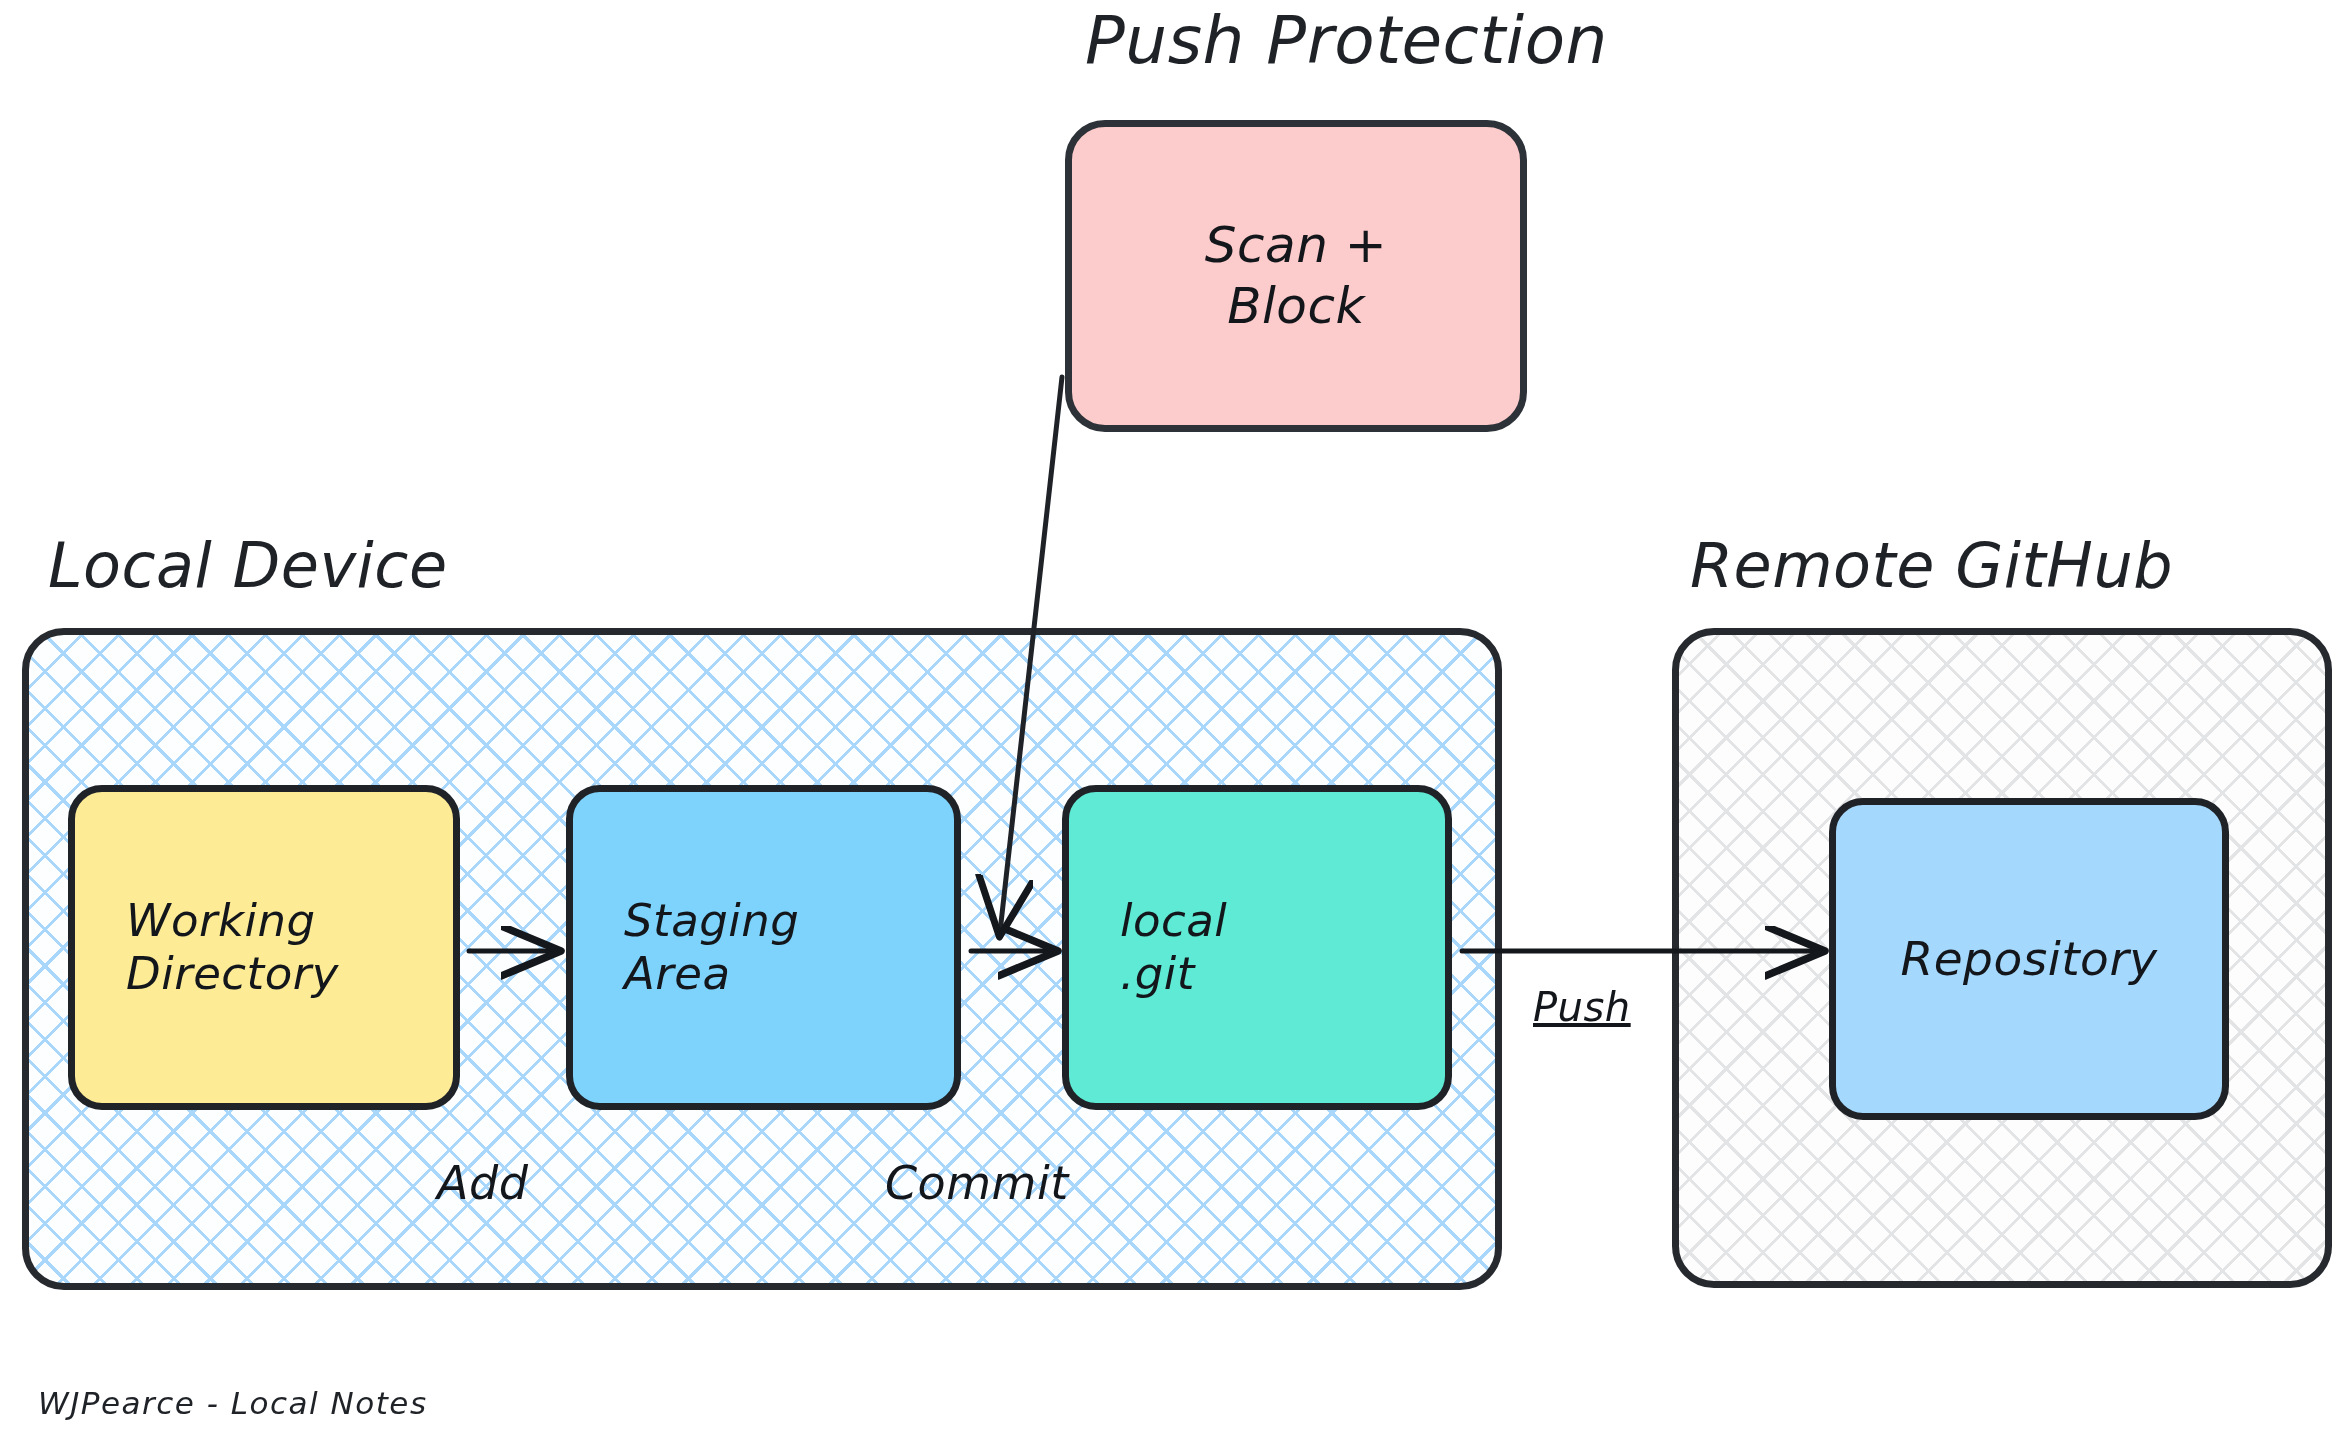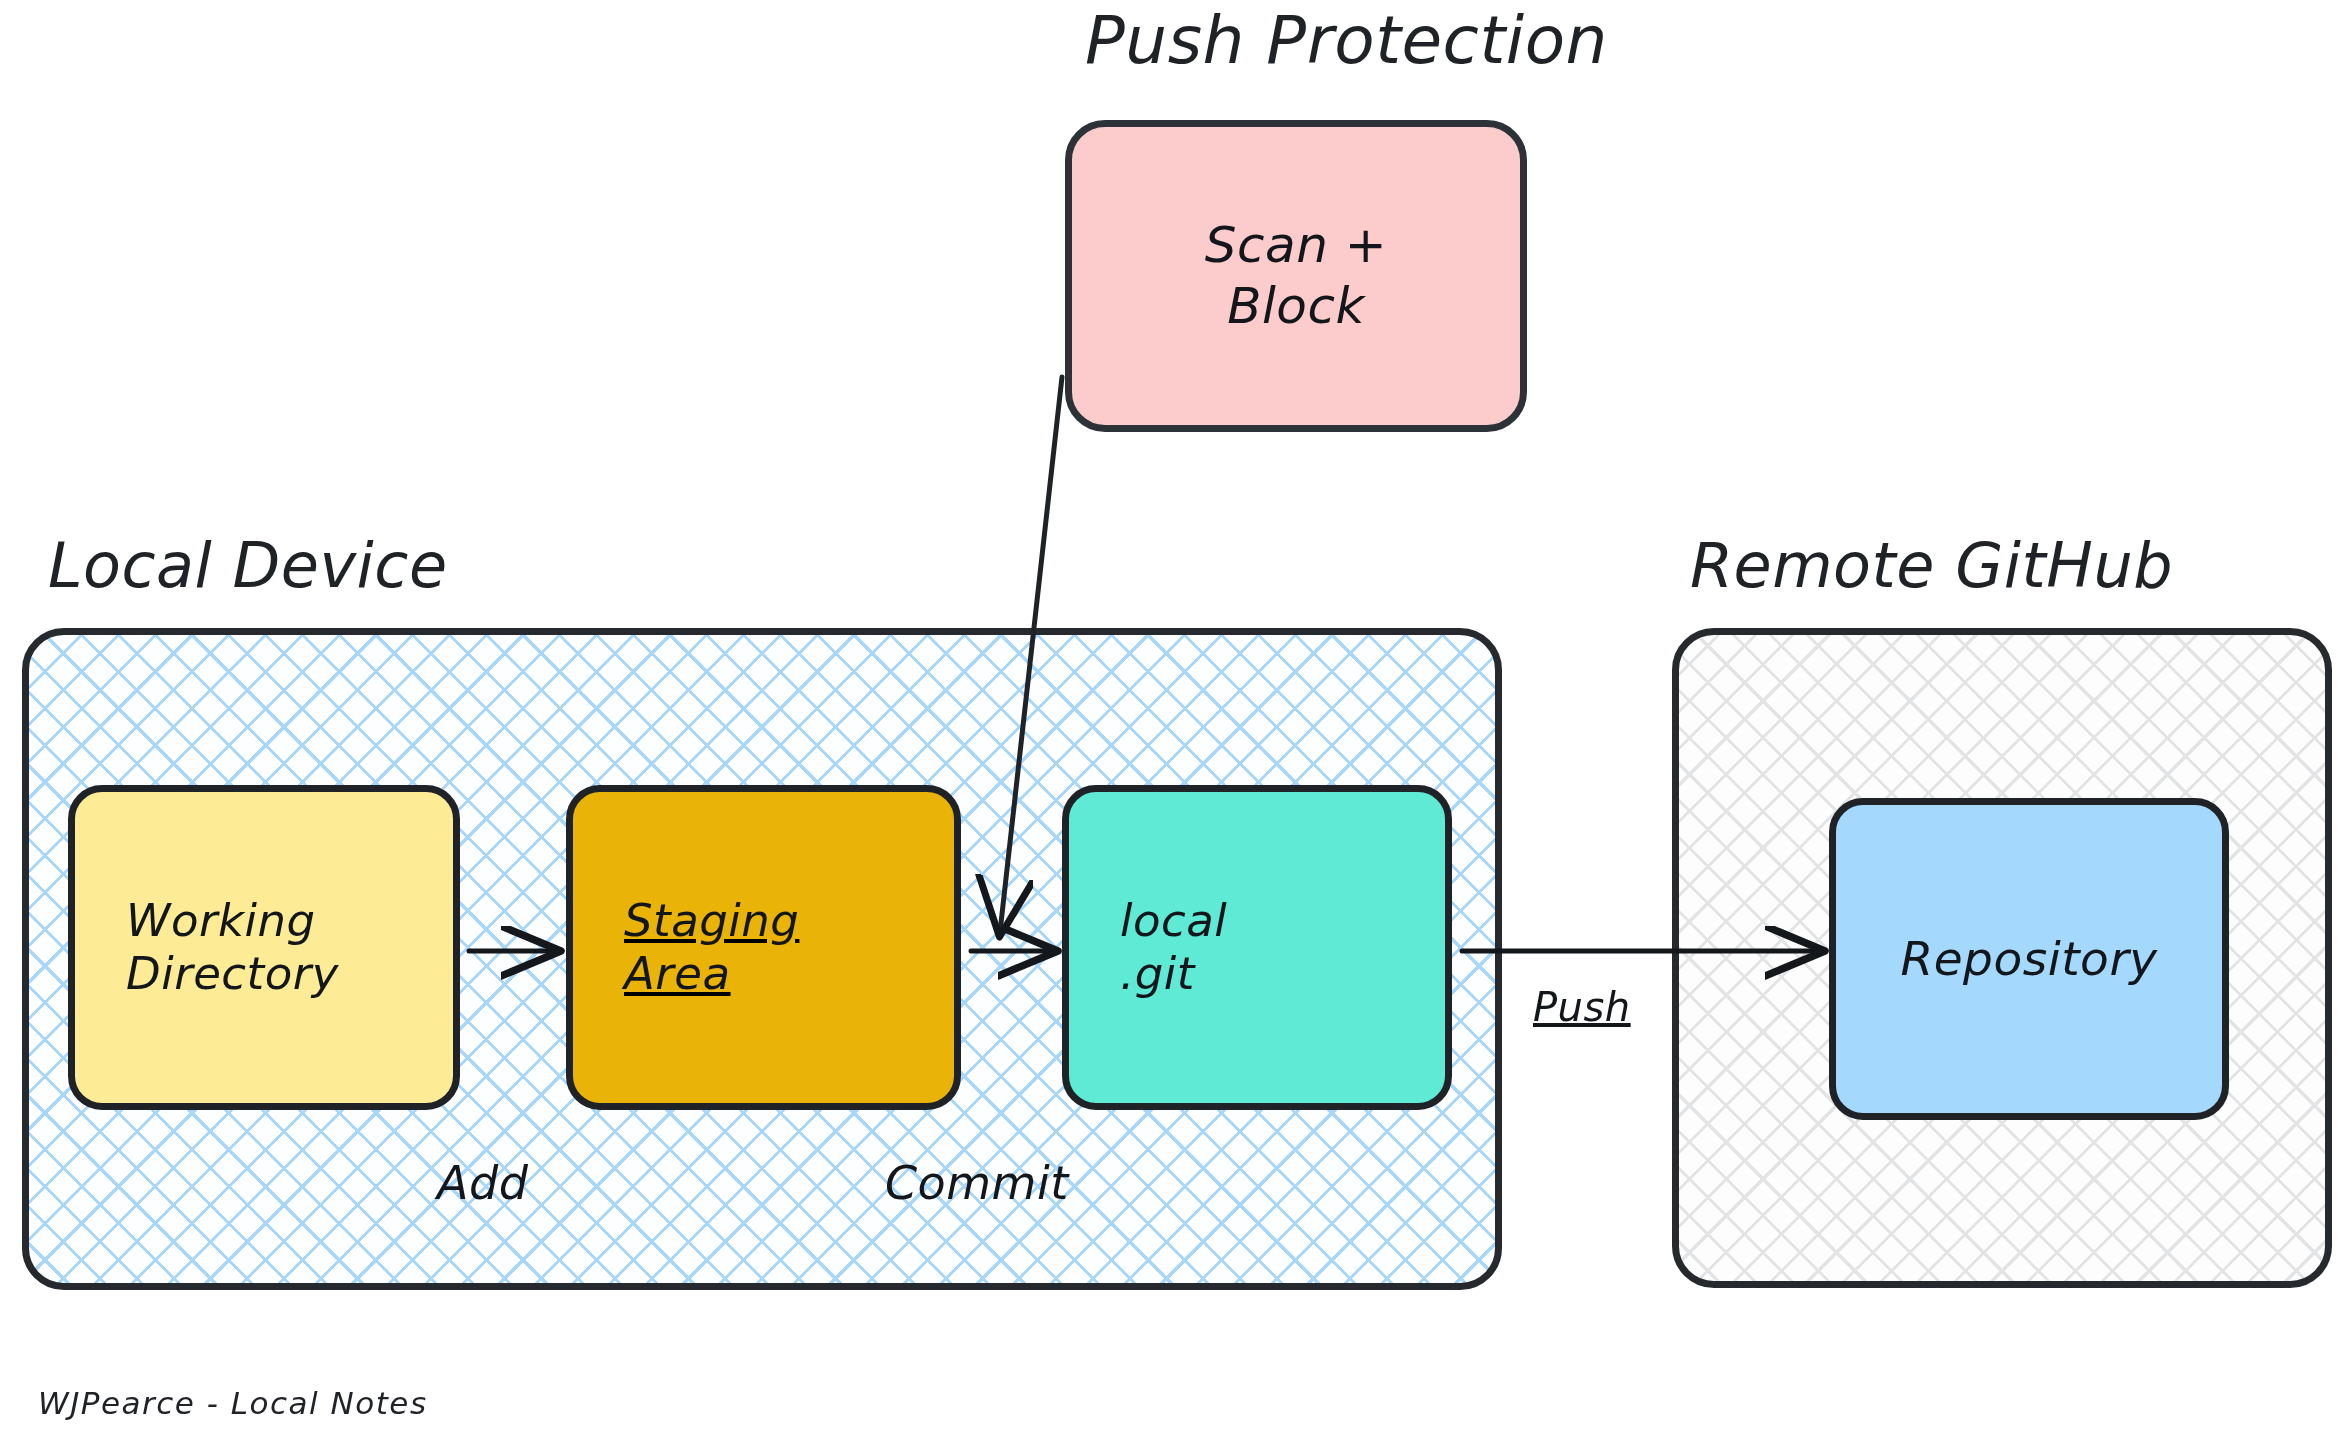--- a/index.html
+++ b/index.html
@@ -126,21 +126,21 @@
 
   <div class="container-title hand" style="left:48px; top:535px;">Local Device</div>
 
   <div class="zone zone-local" style="left:22px; top:628px; width:1480px; height:662px;"></div>
 
   <div class="node" style="left:68px; top:785px; width:392px; height:325px; background:#fdeb96;">
     <span class="node-label hand">Working
 Directory</span>
   </div>
 
-  <div class="node" style="left:566px; top:785px; width:395px; height:325px; background:#eab308;text-decoration:underline;">
+  <div class="node" style="left:566px; top:785px; width:395px; height:325px; background:#7dd3fc;">
     <span class="node-label hand">Staging
 Area</span>
   </div>
 
   <div class="node" style="left:1062px; top:785px; width:390px; height:325px; background:#5eead4;">
     <span class="node-label hand">local
 .git</span>
   </div>
 
   <div class="edge-label hand" style="left:437px; top:1160px;">Add</div>

